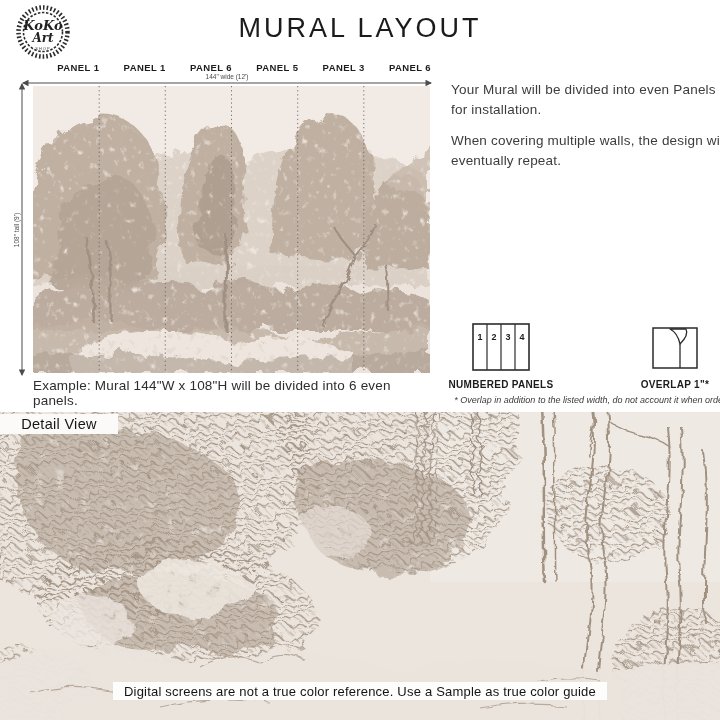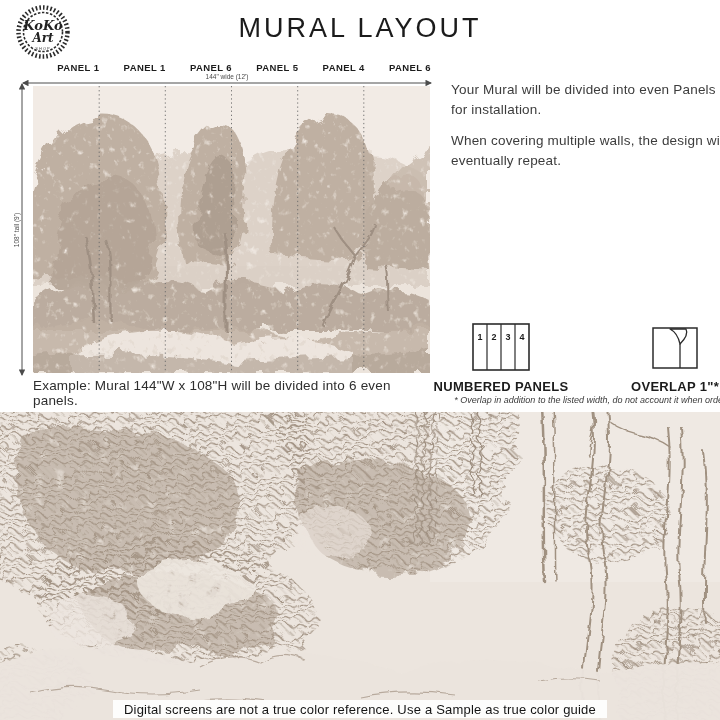--- a/index.html
+++ b/index.html
@@ -31,38 +31,38 @@
   }
 
   
   .info { left:451px; top:80px; width:278px; color:#3c3c3c;
     font-size:13.5px; line-height:1.46; letter-spacing:.2px; }
   .info p { margin:0 0 12px 0; }
 
   .icons { left:459px; top:323px; width:258px; display:flex; justify-content:space-between; }
   .icon-group { display:flex; flex-direction:column; align-items:center; width:84px; }
   .icon-label {
-    margin-top:6px; font-size:13px; font-weight:700; letter-spacing:.3px;
+    margin-top:6px; font-size:10px; font-weight:700; letter-spacing:.3px;
     color:#1c1c1c; text-align:center; line-height:1.5; white-space:nowrap;
   }
   .footnote {
     left:412px; top:395px; width:326px; text-align:right;
     font-size:9px; font-style:italic; color:#3a3a3a;
   }
 
   
   .detail-wrap { left:0; top:412px; width:720px; height:308px; }
   .detail-svg { position:absolute; left:0; top:0; width:720px; height:308px; }
   .detail-label {
     left:0; top:414px; width:118px; height:20px; background:#fbfaf9;
     display:flex; align-items:center; justify-content:center;
     font-size:14.5px; color:#151515; letter-spacing:.3px;
   }
   .bottom-caption {
-    left:113px; top:700px; width:494px; height:18px; background:#fdfdfc;
+    left:113px; top:682px; width:494px; height:18px; background:#fdfdfc;
     display:flex; align-items:center; justify-content:center;
     font-size:13px; color:#141414; letter-spacing:.2px; white-space:nowrap;
   }
 
   .logo-script { font-family:"DejaVu Serif", serif; font-style:italic; font-weight:700; }
 </style>
 </head>
 <body>
 
 <div class="page">
@@ -75,21 +75,21 @@
     <text x="28" y="46" text-anchor="middle" font-size="4" letter-spacing="1" fill="#444">SHOP</text>
   </svg>
 
   <div class="abs page-title">MURAL LAYOUT</div>
 
   <div class="abs panel-labels">
     <span>PANEL 1</span>
     <span>PANEL 1</span>
     <span>PANEL 6</span>
     <span>PANEL 5</span>
-    <span>PANEL 4</span>
+    <span>PANEL 3</span>
     <span>PANEL 6</span>
   </div>
 
   <svg class="abs mural-svg" viewBox="0 0 397 287" preserveAspectRatio="none">
     <defs>
       <filter id="mottle" x="-20%" y="-20%" width="140%" height="140%">
         <feTurbulence type="fractalNoise" baseFrequency="0.05 0.045" numOctaves="4" seed="8" result="warp"></feTurbulence>
         <feDisplacementMap in="SourceGraphic" in2="warp" scale="18" result="d"></feDisplacementMap>
         <feTurbulence type="fractalNoise" baseFrequency="0.16 0.13" numOctaves="3" seed="4" result="tex"></feTurbulence>
         <feColorMatrix in="tex" type="matrix" values="0 0 0 0 0  0 0 0 0 0  0 0 0 0 0  1.5 1.5 1.5 0 -1.0" result="m"></feColorMatrix>
@@ -259,16 +259,17 @@
         <path d="M30,280 q40,-10 80,-2 q40,8 90,0"></path>
         <path d="M160,295 q50,-12 110,-4"></path>
         <path d="M360,285 q45,-9 95,-2"></path>
         <path d="M480,296 q40,-8 85,-3"></path>
         <path d="M540,270 q30,-6 60,-1"></path>
         <path d="M200,255 q30,-18 60,-5 q20,-12 45,-2"></path>
       </g>
     </svg>
   </div>
 
+  <div class="abs detail-label">Detail View</div>
 
   <div class="abs bottom-caption">Digital screens are not a true color reference. Use a Sample as true color guide</div>
 
 </div>
 
 </body></html>

